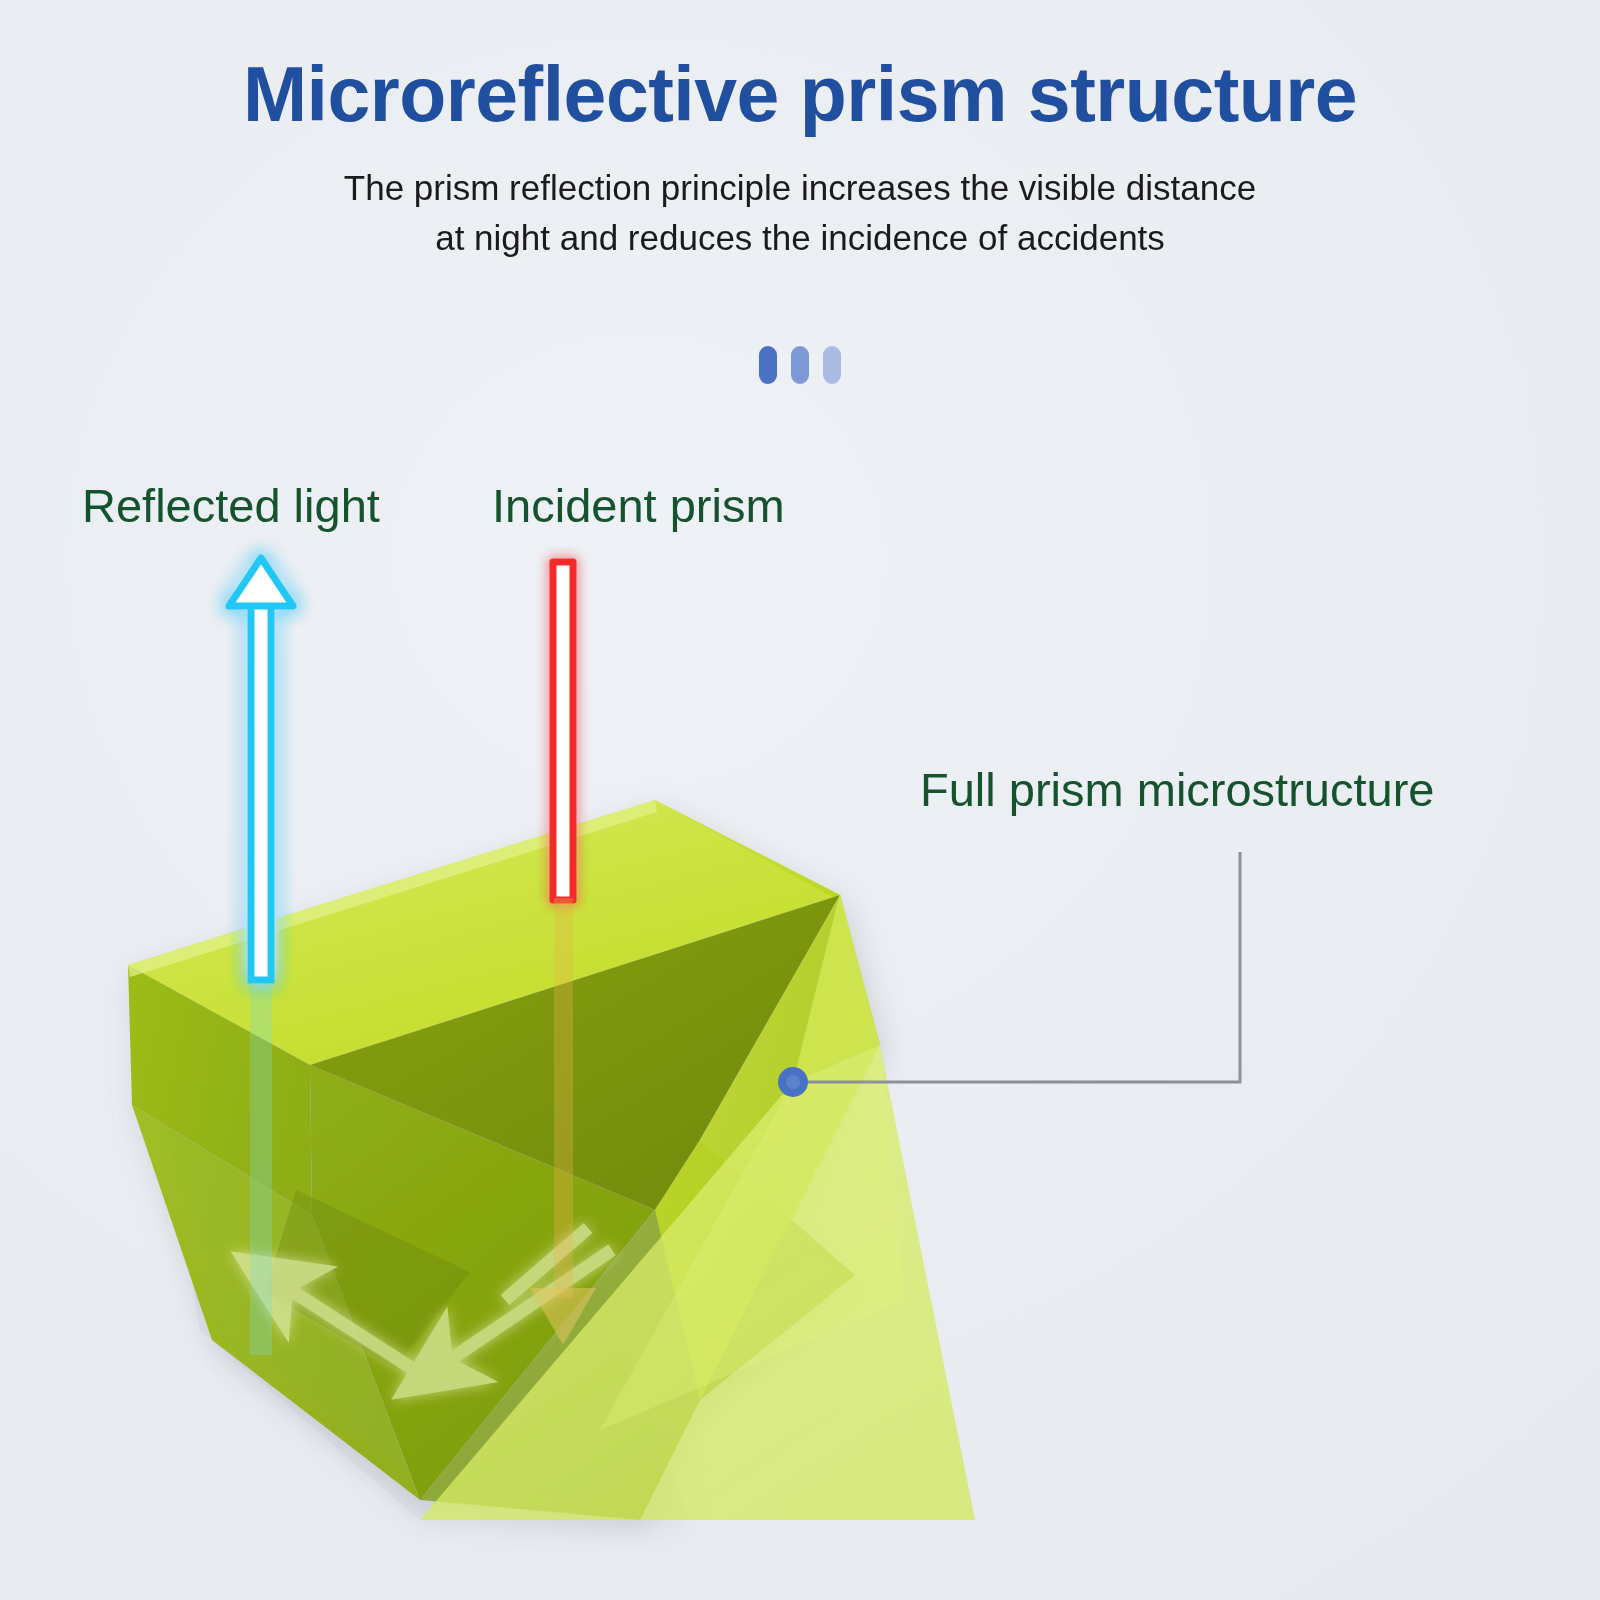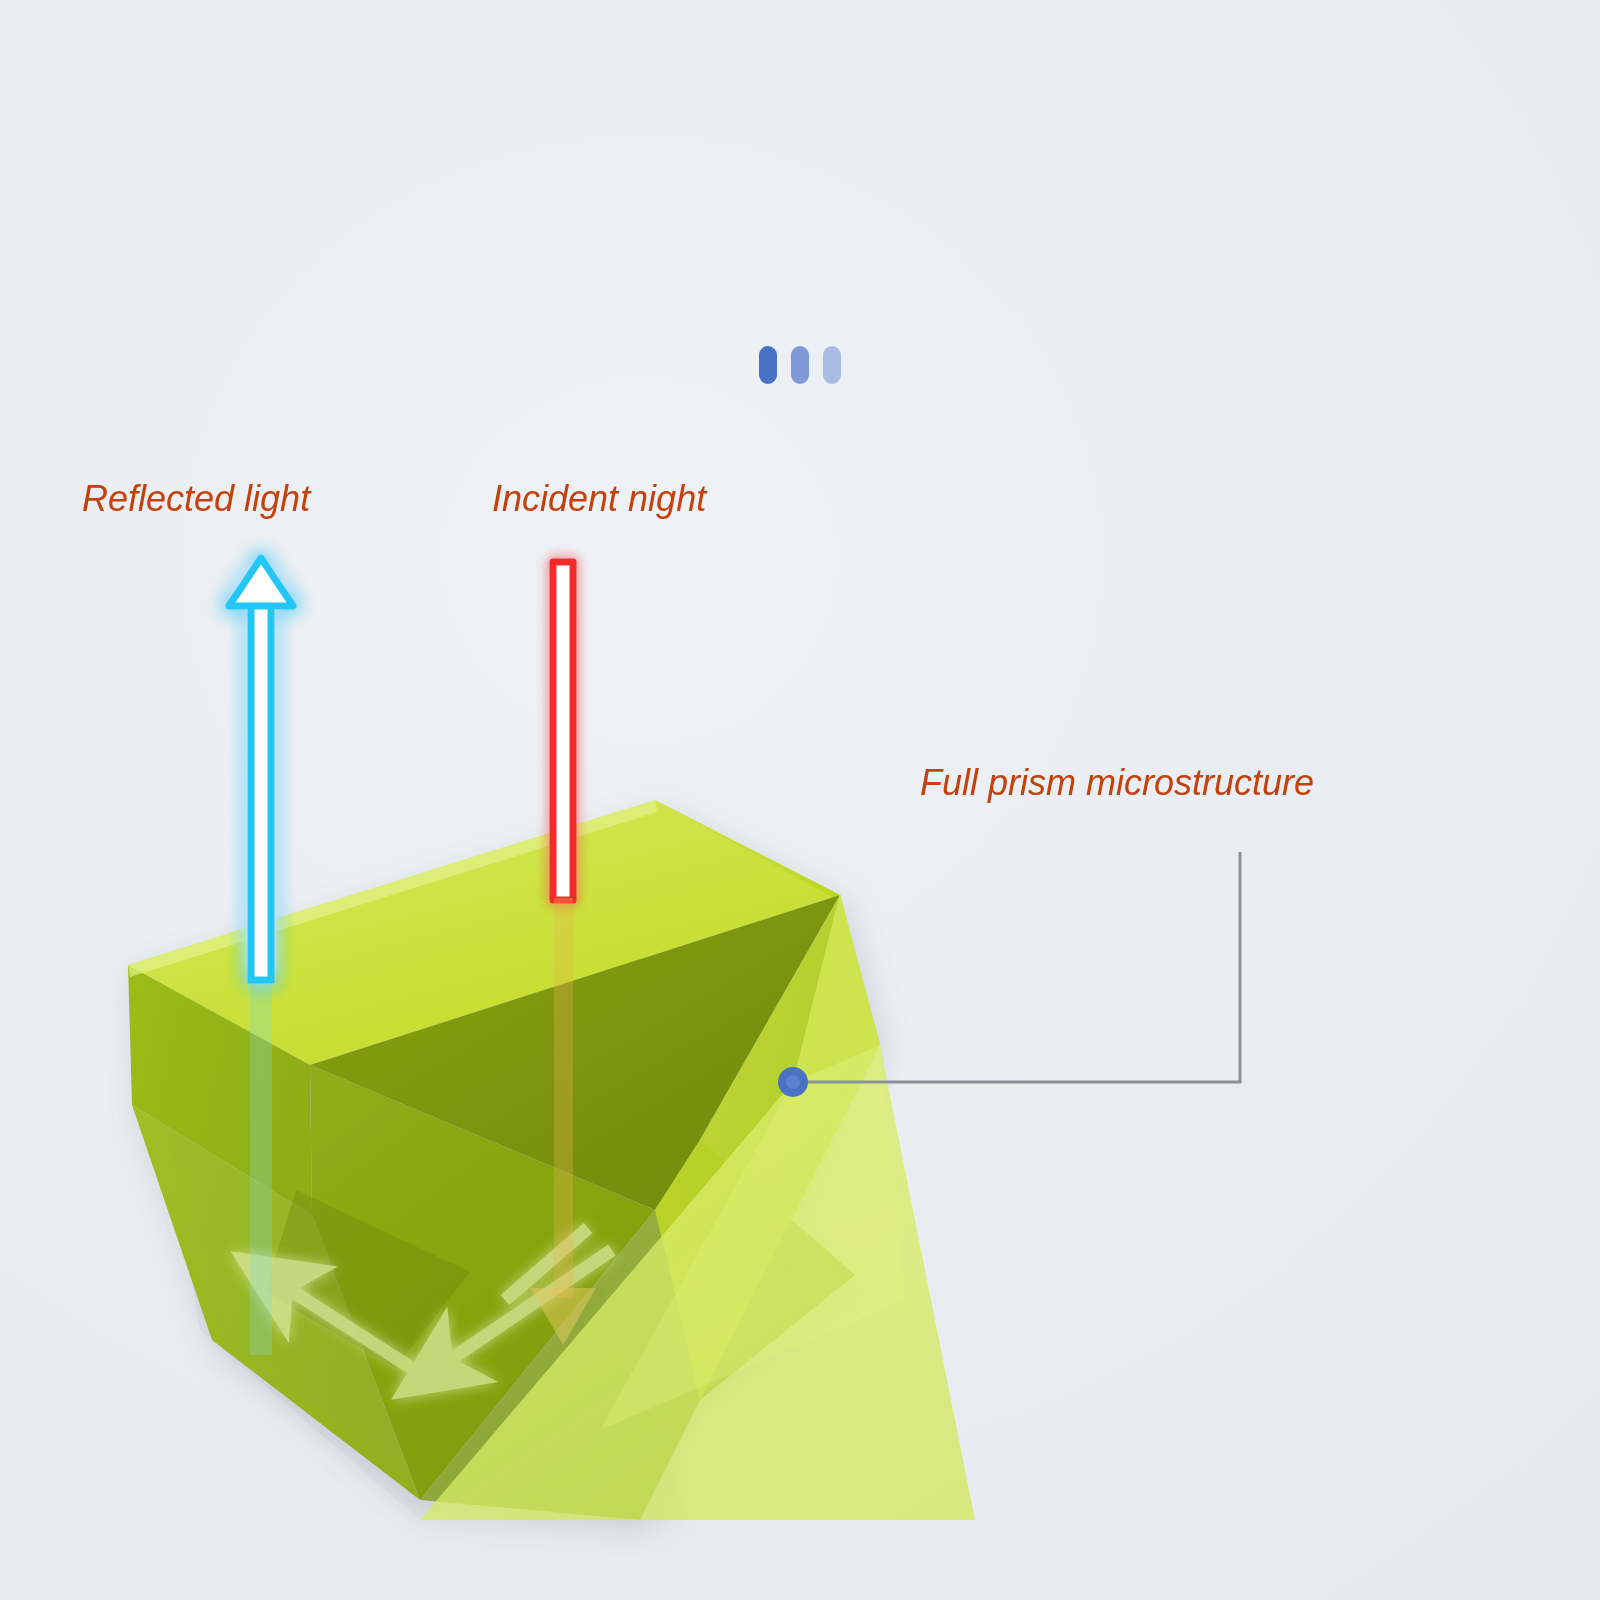--- a/index.html
+++ b/index.html
@@ -60,43 +60,49 @@
   }
   .dot {
     width: 18px;
     height: 38px;
     border-radius: 9px;
   }
 
   
   .lbl {
     position: absolute;
-    font-size: 36px;
-    color: #c2410c;
+    font-size: 47px;
+    color: #14532d;
     white-space: nowrap;
-    font-style: italic;
   }
   .lbl-reflected { left: 82px;  top: 478px; }
   .lbl-incident  { left: 492px; top: 478px; }
   .lbl-full      { left: 920px; top: 762px; text-align: right; }
 
   
   .art {
     position: absolute;
     left: 0;
     top: 0;
     width: 1600px;
     height: 1600px;
   }
 </style>
 </head>
 <body style="background: radial-gradient(120% 110% at 40% 35%, rgb(238, 241, 245) 0%, rgb(233, 236, 241) 45%, rgb(230, 233, 239) 78%, rgb(221, 225, 233) 100%);">
 
 <div class="stage">
 
+  <div class="header">
+    <h1 class="page-title" style="color: rgb(31, 79, 158);">Microreflective prism structure</h1>
+    <div class="subtitle">
+      <span>The prism reflection principle increases the visible distance</span>
+      <span>at night and reduces the incidence of accidents</span>
+    </div>
+  </div>
 
   <div class="dots">
     <div class="dot" style="background: rgb(74, 114, 196);"></div>
     <div class="dot" style="background: rgb(126, 154, 214);"></div>
     <div class="dot" style="background: rgb(169, 188, 227);"></div>
   </div>
 
   <svg class="art" viewBox="0 0 1600 1600">
     <defs>
       <linearGradient id="gTopLight" x1="0" y1="0" x2="0.7" y2="1">
@@ -229,16 +235,16 @@
     </g>
 
     <g>
       <polyline points="800,1082 1240,1082 1240,852" fill="none" stroke="#8b9099" stroke-width="3"></polyline>
       <circle cx="793" cy="1082" r="15" fill="#4a72c4"></circle>
       <circle cx="793" cy="1082" r="7" fill="#5d82cd"></circle>
     </g>
   </svg>
 
   <div class="lbl lbl-reflected">Reflected light</div>
-  <div class="lbl lbl-incident">Incident night</div>
+  <div class="lbl lbl-incident">Incident prism</div>
   <div class="lbl lbl-full">Full prism microstructure</div>
 
 </div>
 
 </body></html>

